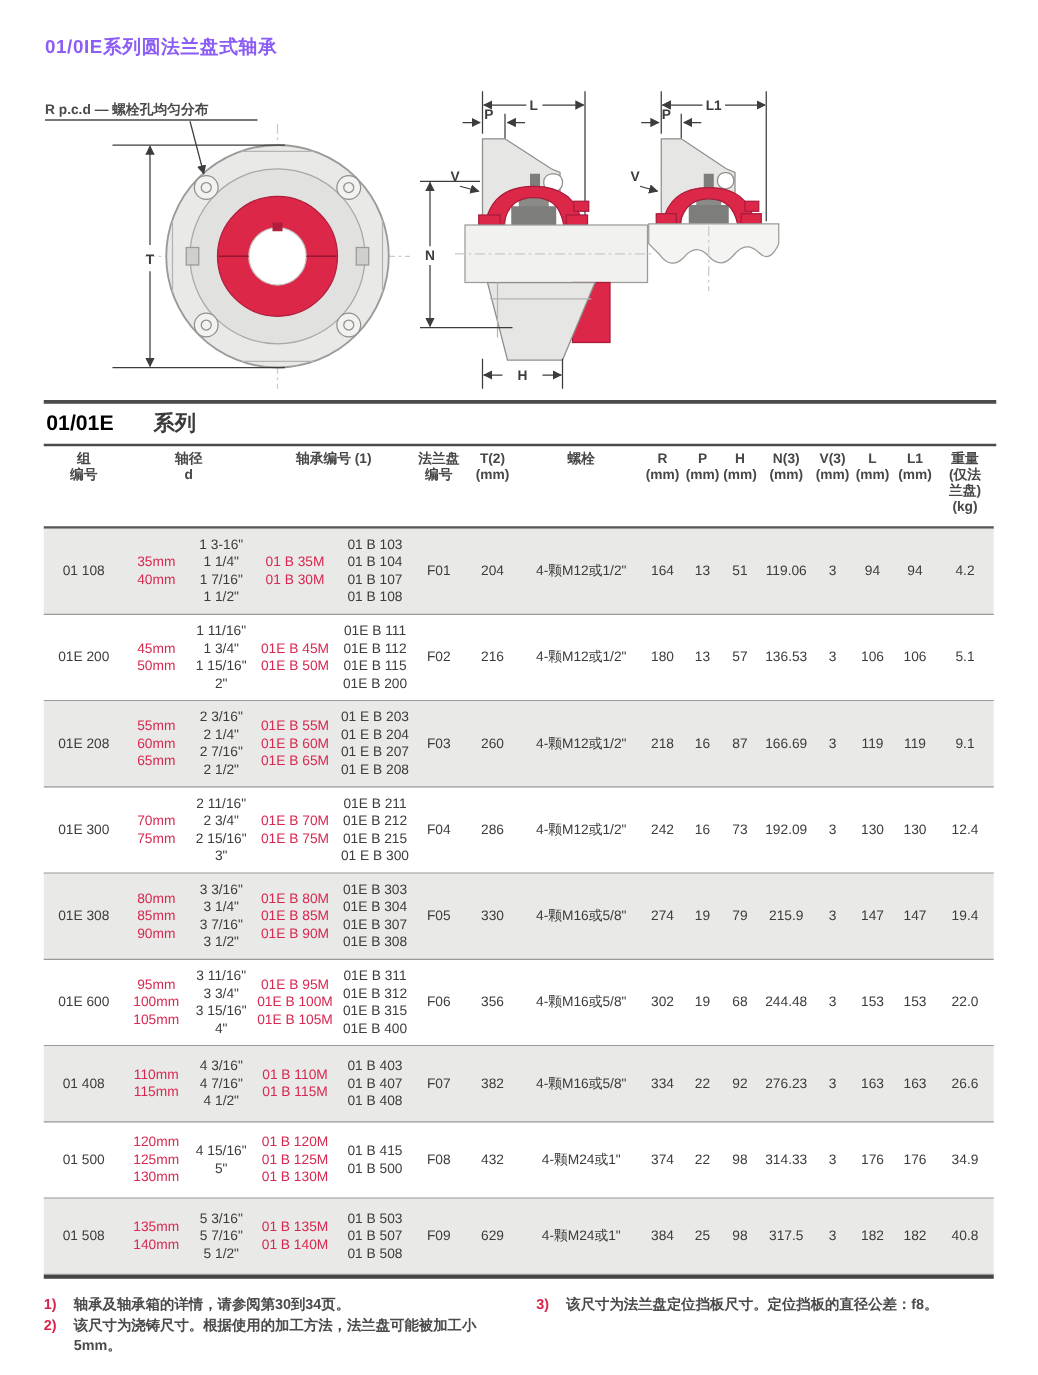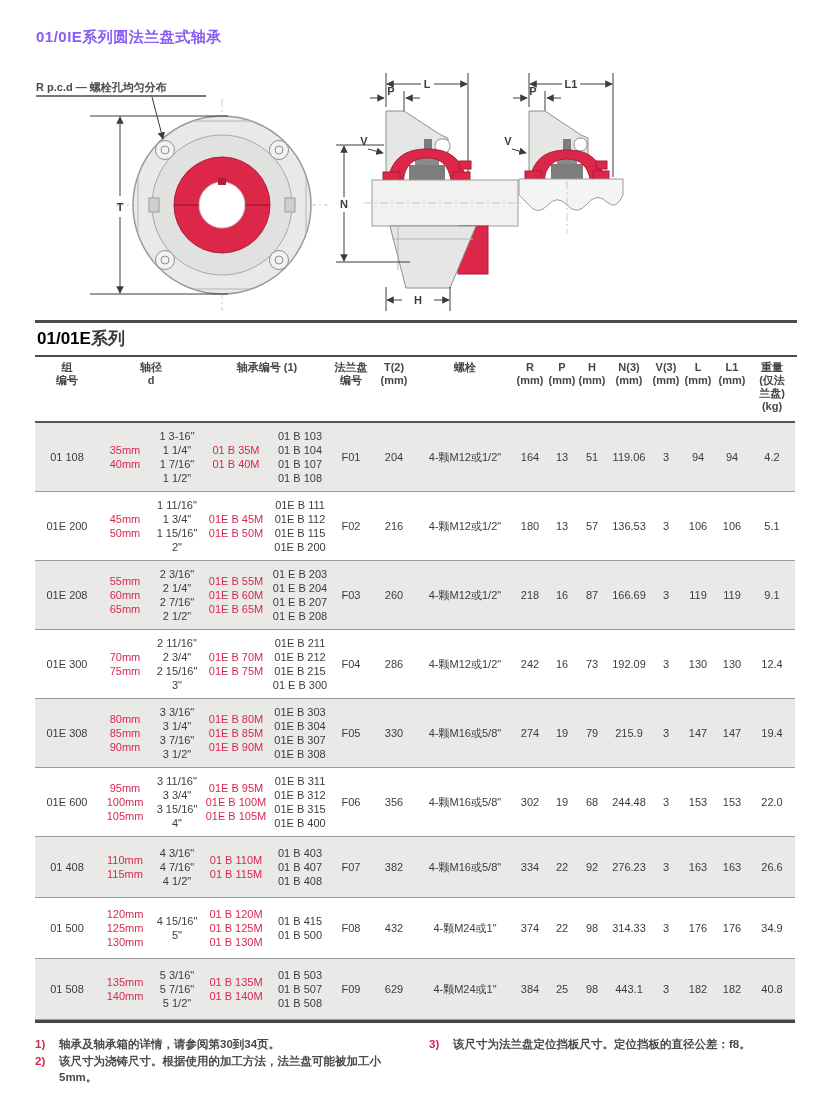--- a/index.html
+++ b/index.html
@@ -18,21 +18,21 @@
   .pcd-text{font-size:11px;font-weight:bold;fill:#4a4a4a;}
   .ext{stroke:#3c3c3c;stroke-width:1;}
   .cl{stroke:#c9c9c7;stroke-width:1;stroke-dasharray:8 3 2 3;}
 
   .section-bar{
     position:absolute;left:35px;top:320px;width:760px;
     border-top:3px solid #4b4b4b;border-bottom:2px solid #4b4b4b;
     padding:4px 0 5px 2px;
   }
   .section-bar .sec-red{color:#000000;font-size:17px;font-weight:bold;}
-  .section-bar .sec-black{color:#3a3a3a;font-size:17px;font-weight:bold;}
+  .section-bar .sec-black{color:#3a3a3a;font-size:17px;font-weight:bold;margin-left:32px;}
 
   .spec-table{position:absolute;left:35px;top:355px;width:760px;}
   .grid-row{
     display:grid;
     grid-template-columns:64px 52px 52px 66px 62px 40px 46px 96px 34px 30px 30px 44px 30px 34px 34px 46px;
     align-items:center;justify-items:center;width:760px;
   }
   .thead{border-bottom:2px solid #555;padding:6px 0 8px 0;align-items:start;}
   .th{
     font-size:11px;font-weight:bold;color:#474747;text-align:center;
@@ -258,21 +258,21 @@
   <div class="tbody">
       <div class="grid-row trow shaded">
     <div class="cell">01 108</div>
     <div class="cell red-text">35mm
 40mm</div>
     <div class="cell">1 3-16"
 1 1/4"
 1 7/16"
 1 1/2"</div>
     <div class="cell red-text">01 B 35M
-01 B 40M</div>
+01 B 30M</div>
     <div class="cell">01 B 103
 01 B 104
 01 B 107
 01 B 108</div>
     <div class="cell">F01</div>
     <div class="cell">204</div>
     <div class="cell">4-颗M12或1/2"</div>
     <div class="cell">164</div>
     <div class="cell">13</div>
     <div class="cell">51</div>
@@ -477,21 +477,21 @@
 01 B 140M</div>
     <div class="cell">01 B 503
 01 B 507
 01 B 508</div>
     <div class="cell">F09</div>
     <div class="cell">629</div>
     <div class="cell">4-颗M24或1"</div>
     <div class="cell">384</div>
     <div class="cell">25</div>
     <div class="cell">98</div>
-    <div class="cell">443.1</div>
+    <div class="cell">317.5</div>
     <div class="cell">3</div>
     <div class="cell">182</div>
     <div class="cell">182</div>
     <div class="cell">40.8</div>
   </div>
     </div>
 </div>
 
 <div class="footnotes">
   <div class="fn-col">

